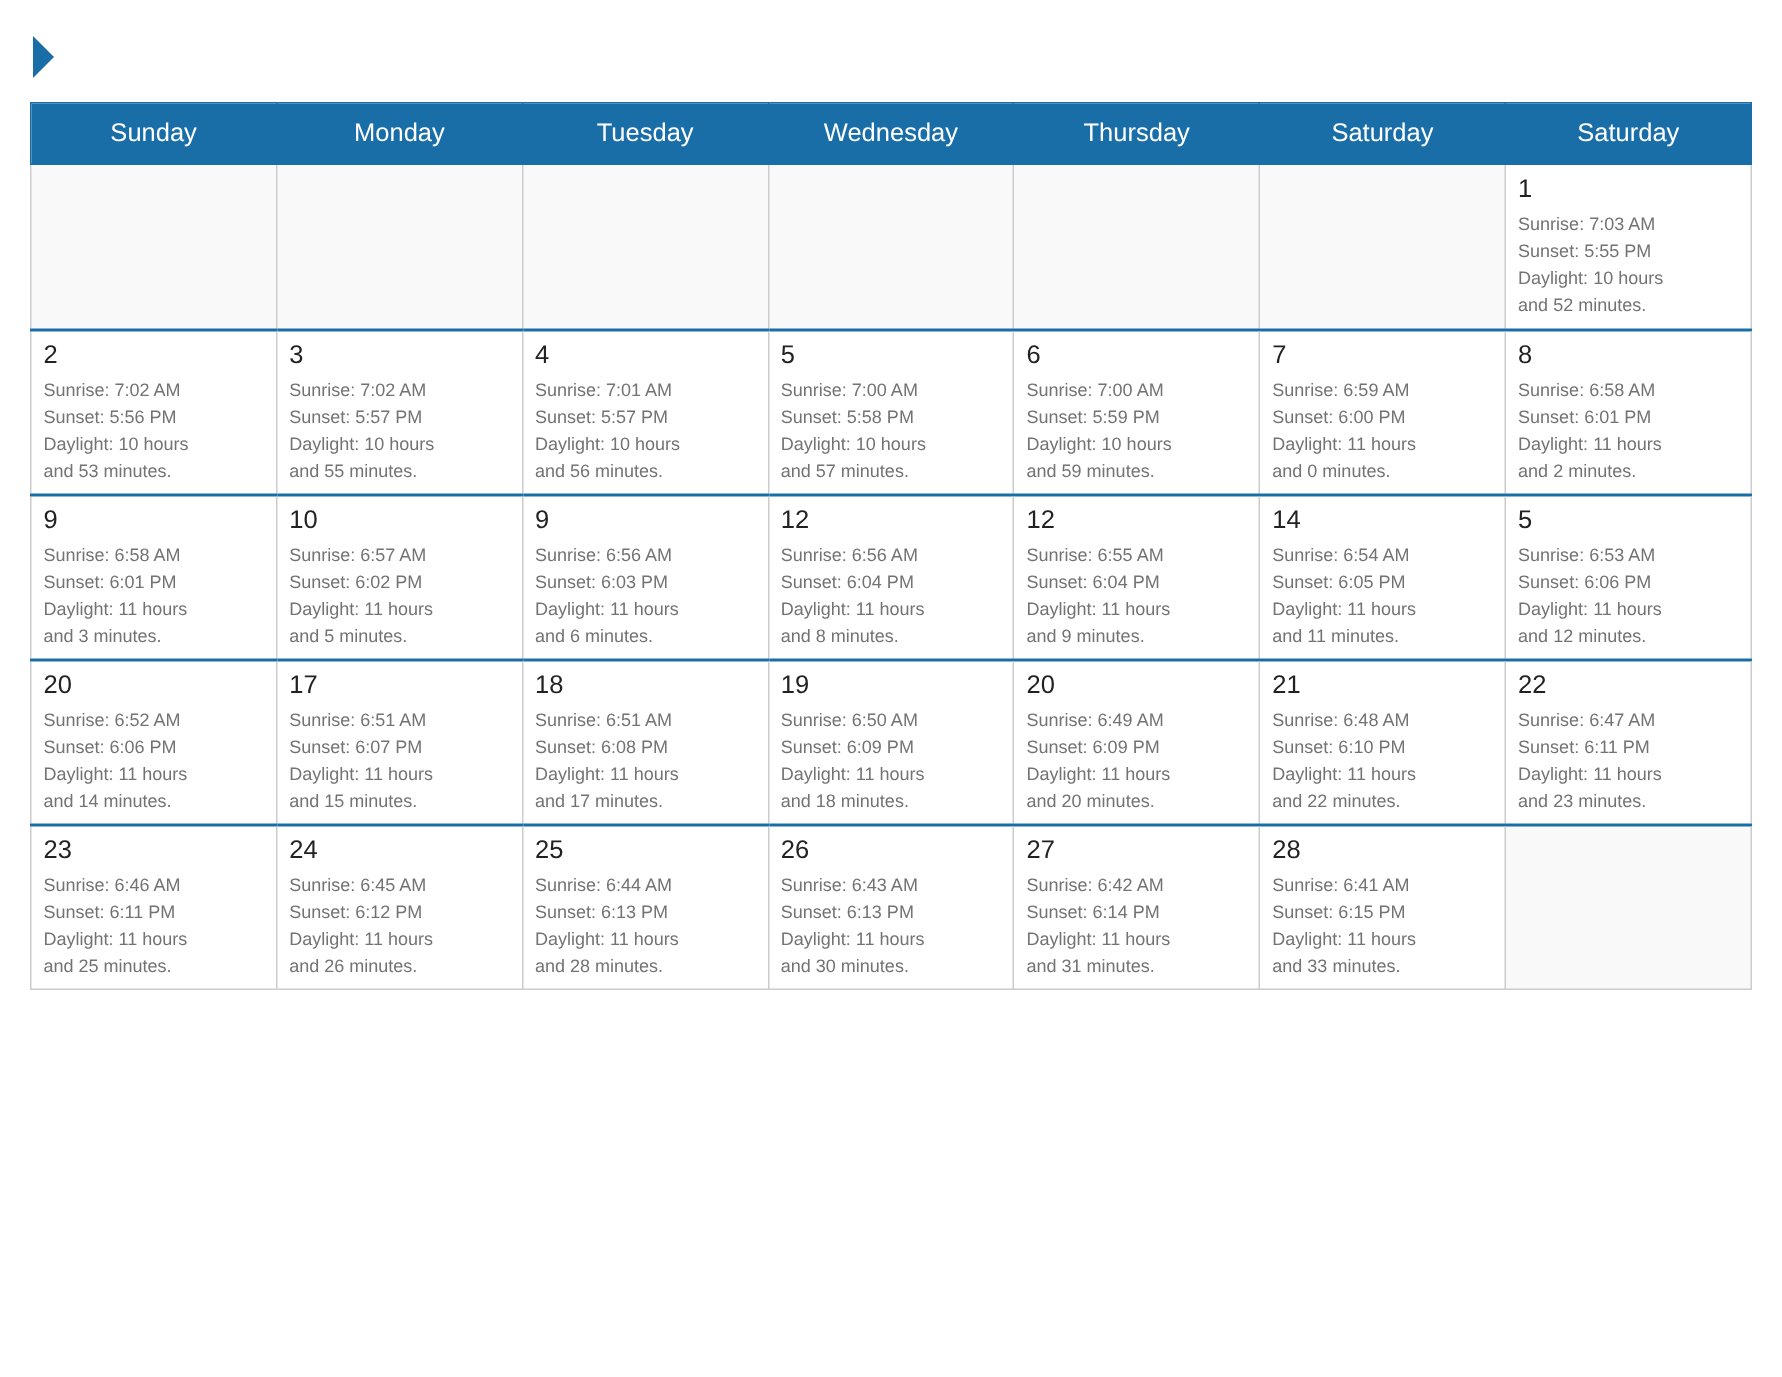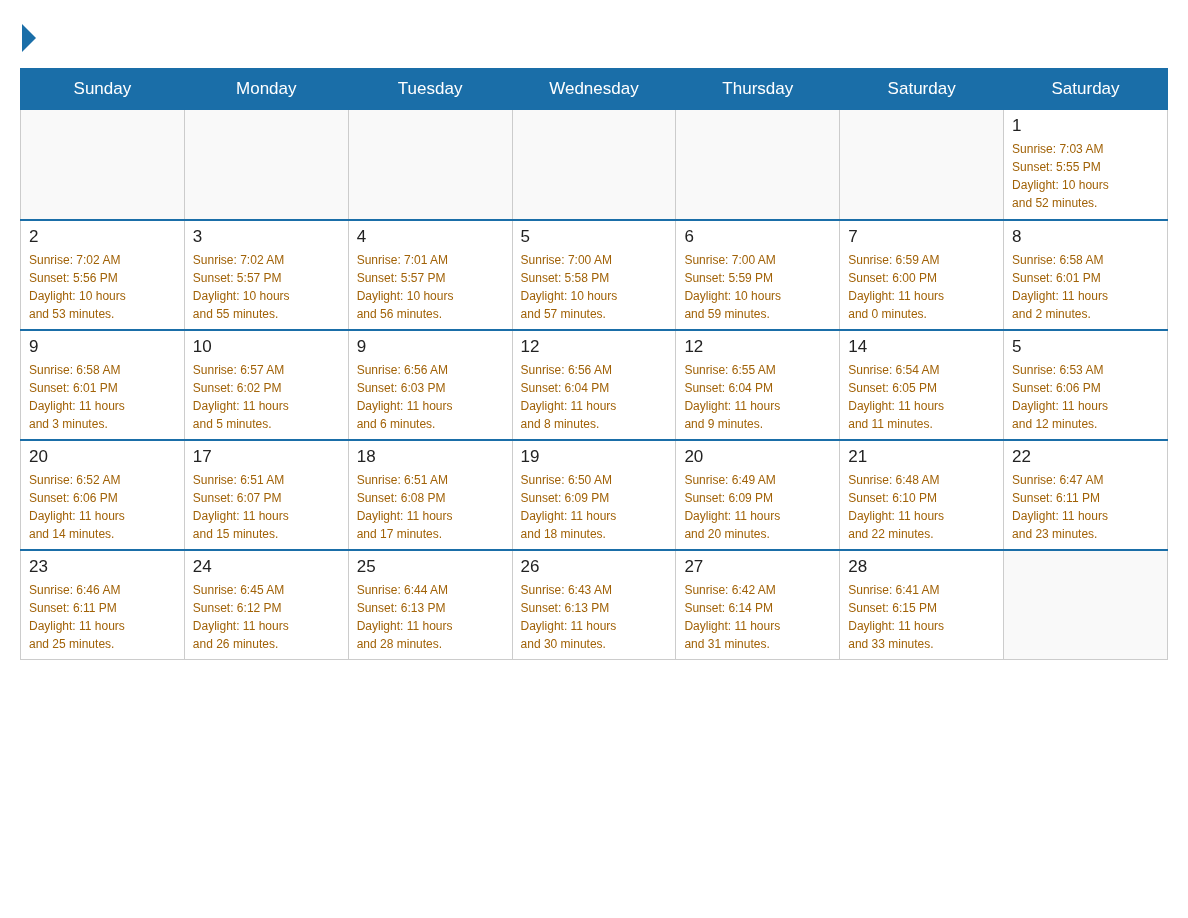--- a/index.html
+++ b/index.html
@@ -82,21 +82,21 @@
       height: 110px;
     }
     .day-number {
       font-size: 17px;
       color: #222;
       font-weight: normal;
       margin-bottom: 4px;
     }
     .day-info {
       font-size: 12px;
-      color: #a16207;
+      color: #737373;
       line-height: 1.5;
     }
     .empty-cell {
       background: #f9f9f9;
     }
     .row-divider td {
       border-top: 2px solid #1a6ea8;
     }
   </style>
 </head>

